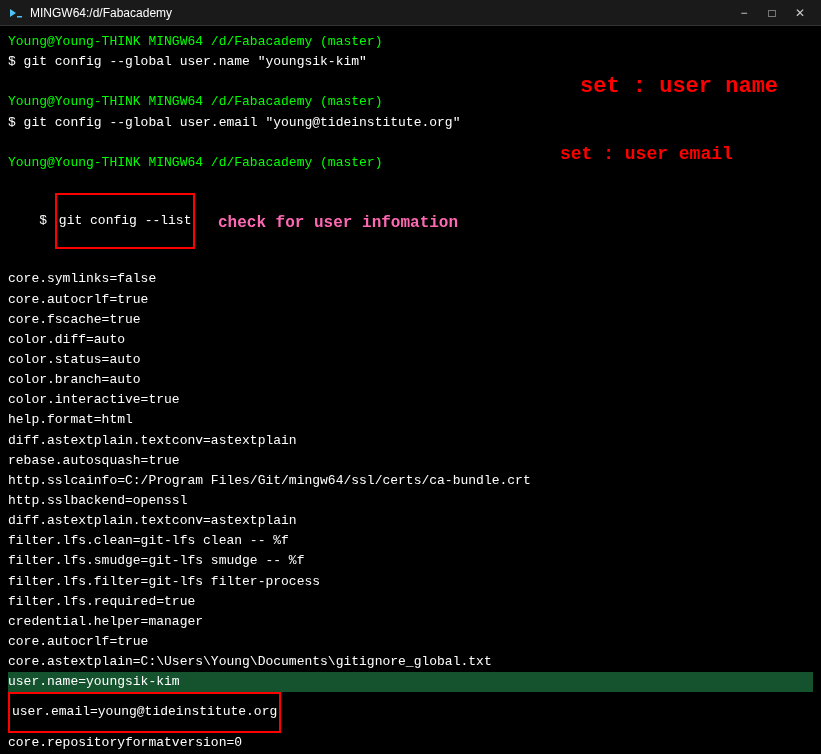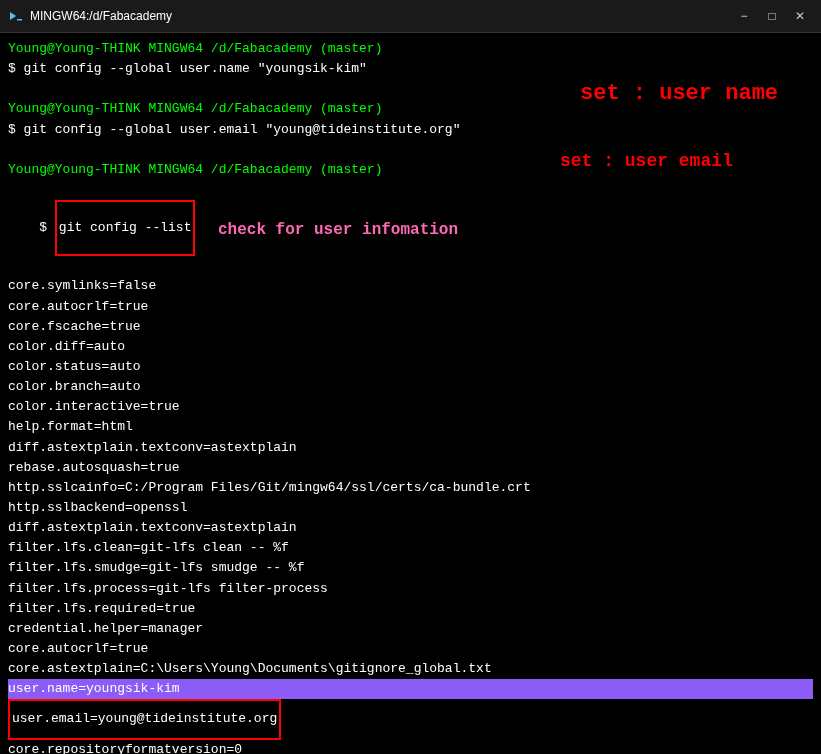--- a/index.html
+++ b/index.html
@@ -7,21 +7,21 @@
       width: 821px;
       height: 754px;
       background: #000;
       font-family: 'Courier New', Courier, monospace;
       font-size: 13px;
       overflow: hidden;
     }
     
     .title-bar {
       background: #1a1a1a;
-      height: 33px;
+      height: 26px;
       display: flex;
       align-items: center;
       justify-content: space-between;
       padding: 0 8px;
       border-bottom: 1px solid #333;
     }
     .title-bar-left {
       display: flex;
       align-items: center;
       gap: 6px;
@@ -166,27 +166,27 @@
   <div class="line"><span>color.branch=auto</span></div>
   <div class="line"><span>color.interactive=true</span></div>
   <div class="line"><span>help.format=html</span></div>
   <div class="line"><span>diff.astextplain.textconv=astextplain</span></div>
   <div class="line"><span>rebase.autosquash=true</span></div>
   <div class="line"><span>http.sslcainfo=C:/Program Files/Git/mingw64/ssl/certs/ca-bundle.crt</span></div>
   <div class="line"><span>http.sslbackend=openssl</span></div>
   <div class="line"><span>diff.astextplain.textconv=astextplain</span></div>
   <div class="line"><span>filter.lfs.clean=git-lfs clean -- %f</span></div>
   <div class="line"><span>filter.lfs.smudge=git-lfs smudge -- %f</span></div>
-  <div class="line"><span>filter.lfs.process=git-lfs filter-process</span></div>
+  <div class="line"><span>filter.lfs.filter=git-lfs filter-process</span></div>
   <div class="line"><span>filter.lfs.required=true</span></div>
   <div class="line"><span>credential.helper=manager</span></div>
   <div class="line"><span>core.autocrlf=true</span></div>
   <div class="line"><span>core.astextplain=C:\Users\Young\Documents\gitignore_global.txt</span></div>
 
-  <div class="line" style="background:#8b5cf6;"><span>user.name=youngsik-kim</span></div>
+  <div class="line" style="background:#14532d;"><span>user.name=youngsik-kim</span></div>
 
   <div class="line"><span class="box-email">user.email=young@tideinstitute.org</span></div>
   <div class="line"><span>core.repositoryformatversion=0</span></div>
   <div class="line"><span>core.filemode=false</span></div>
   <div class="line"><span>core.bare=false</span></div>
   <div class="line"><span>core.logallrefupdates=true</span></div>
 
 </div>
 
 </body></html>

